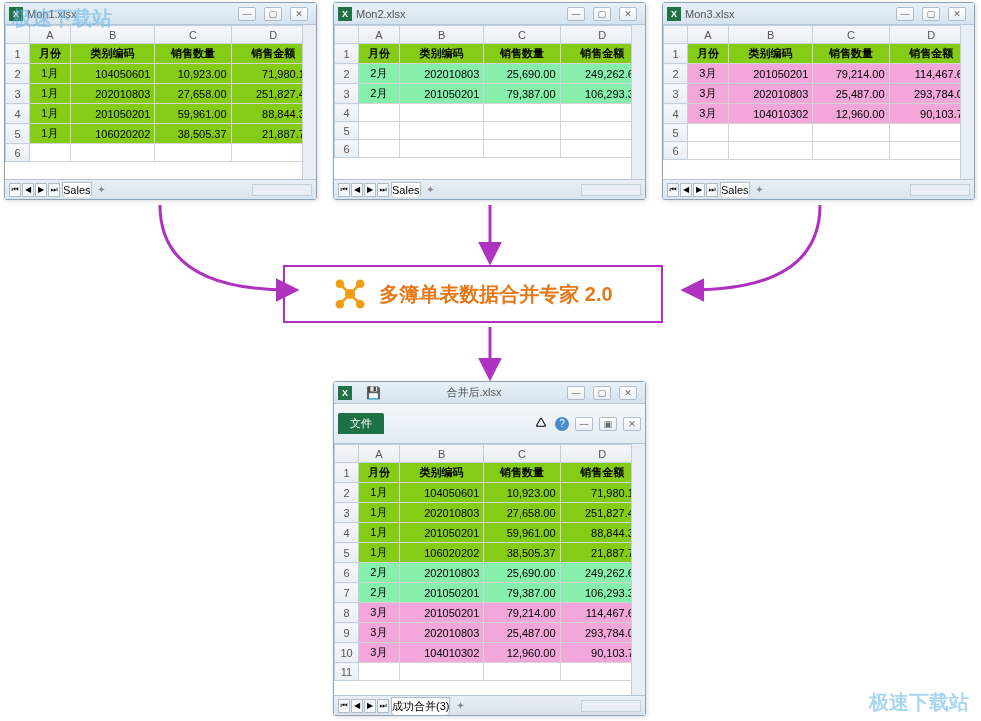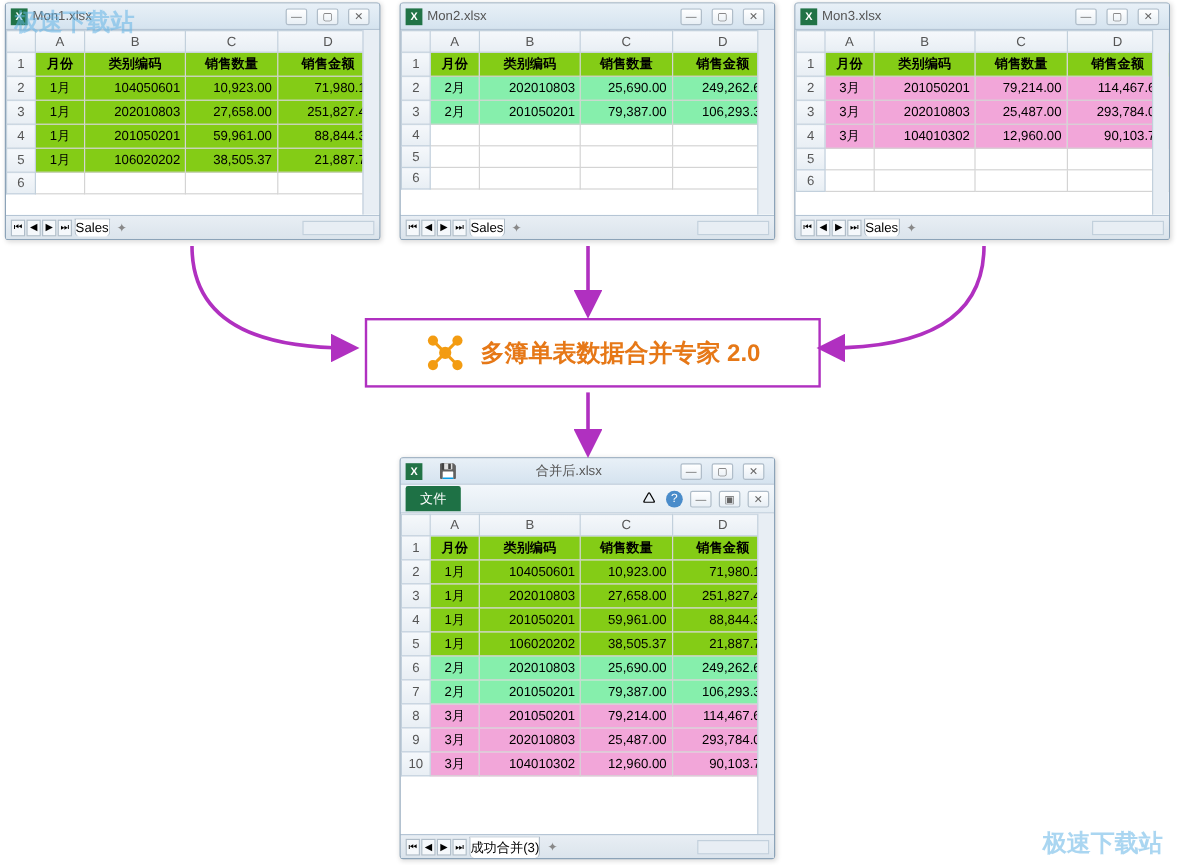--- a/index.html
+++ b/index.html
@@ -69,21 +69,21 @@
   align-items: center;
   justify-content: center;
   font-size: 9px;
   color: #666;
   cursor: pointer;
 }
 
 .ribbon-area {
   background: linear-gradient(#f3f7fb,#e3ecf3);
   border-bottom: 1px solid #b5c5d5;
-  height: 24px;
+  height: 40px;
   display: flex;
   align-items: center;
   padding: 0 4px;
   gap: 6px;
 }
 .file-tab {
   background: #1e7145;
   color: #fff;
   padding: 3px 12px;
   font-size: 11px;
@@ -188,21 +188,21 @@
 
 
 .w1 { top: 2px; left: 4px; width: 313px; height: 198px; }
 .w2 { top: 2px; left: 333px; width: 313px; height: 198px; }
 .w3 { top: 2px; left: 662px; width: 313px; height: 198px; }
 .w4 { top: 381px; left: 333px; width: 313px; height: 335px; }
 
 
 .merge-box {
   position: absolute;
-  top: 265px; left: 304px;
+  top: 265px; left: 283px;
   width: 380px; height: 58px;
   border: 2px solid #b030c0;
   background: #fff;
   display: flex;
   align-items: center;
   justify-content: center;
   gap: 12px;
 }
 .merge-icon {
   width: 34px; height: 34px;
@@ -604,20 +604,27 @@
             <td>25,487.00</td>
             <td>293,784.08</td>
           </tr>
           <tr class="color-pink">
             <th class="rowh">10</th>
             <td class="month">3月</td>
             <td>104010302</td>
             <td>12,960.00</td>
             <td>90,103.75</td>
           </tr>
+          <tr>
+            <th class="rowh">11</th>
+            <td></td>
+            <td></td>
+            <td></td>
+            <td></td>
+          </tr>
         </tbody>
       </table>
     <div class="scroll-v"></div>
   </div>
   <div class="tab-strip">
     <div class="nav-arrows">
       <div class="nav-arrow">⏮</div>
       <div class="nav-arrow">◀</div>
       <div class="nav-arrow">▶</div>
       <div class="nav-arrow">⏭</div>

